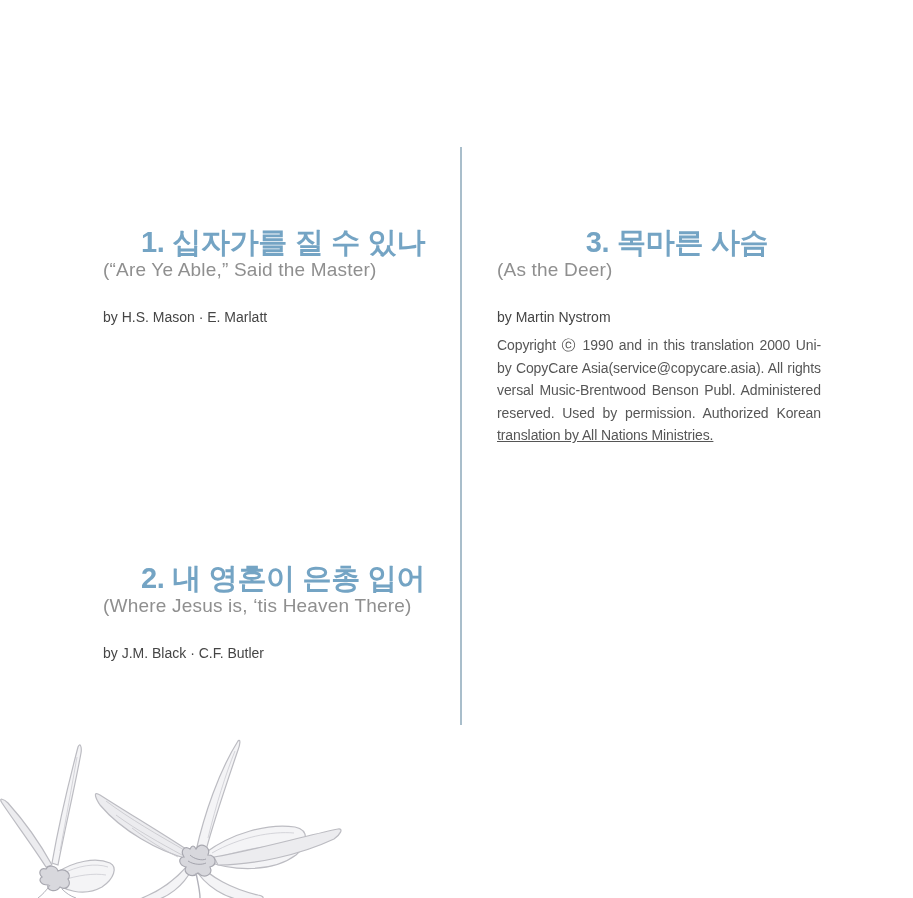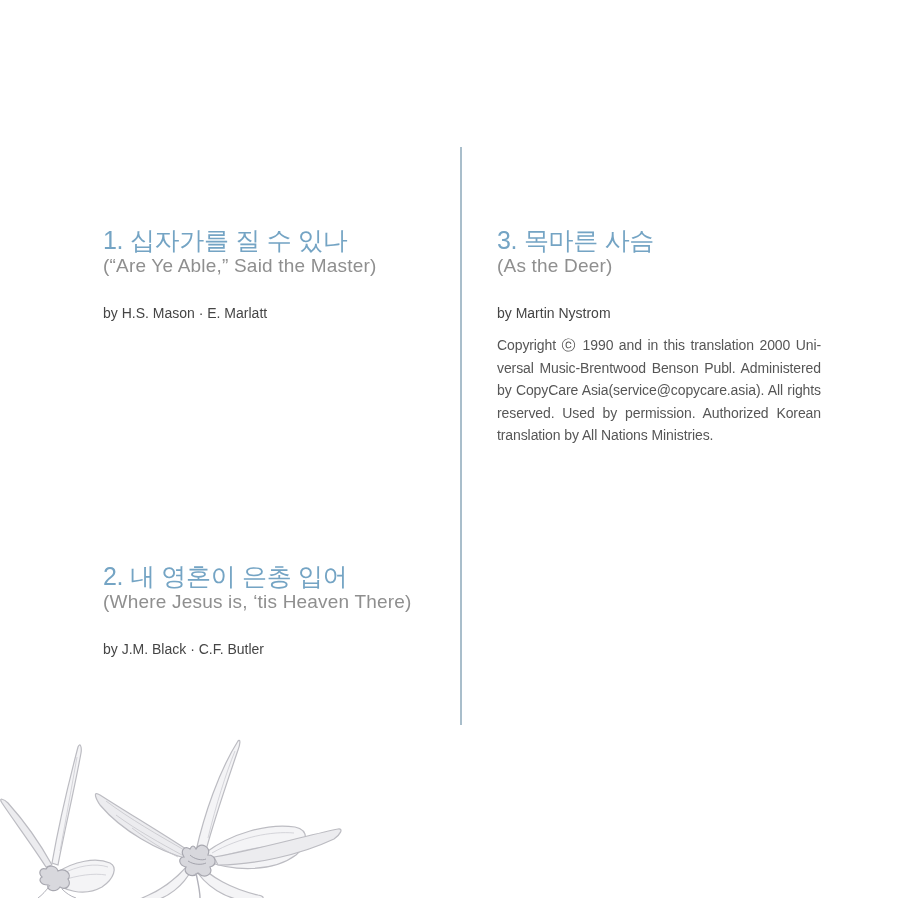--- a/index.html
+++ b/index.html
@@ -20,25 +20,26 @@
     font-family:"Liberation Sans", sans-serif;
   }
   .divider{
     position:absolute;
     left:460px;top:147px;
     width:2px;height:578px;
     background:var(--divider);
   }
   .entry{position:absolute;width:360px;}
   .entry .title{
-    font-size:25px;
-    font-weight:400;
+    font-size:29px;
+    font-weight:700;
     color:var(--title-blue);
     line-height:1.15;
     letter-spacing:-0.3px;
+    text-align:center;
   }
   .entry .subtitle{
     font-size:19px;
     font-weight:400;
     color:var(--subtitle-gray);
     letter-spacing:0.2px;
   }
   .entry .byline{
     margin-top:28px;
     font-size:14px;
@@ -57,20 +58,21 @@
     letter-spacing:-0.1px;
   }
   .copyright .cline{
     display:block;
     line-height:22.6px;
     text-align:justify;
     text-align-last:justify;
   }
   .copyright .cline:last-child{
     text-align-last:left;
+    text-decoration:underline;
   }
   .flower{
     position:absolute;
     left:0;top:733px;
     width:345px;height:165px;
   }
 </style>
 </head>
 <body>
 
@@ -85,22 +87,22 @@
   </div>
 
   <div class="entry e3">
     <div class="title">3. 목마른 사슴</div>
     <div class="subtitle">(As the Deer)</div>
     <div class="byline">by Martin Nystrom</div>
   </div>
 
   <div class="copyright">
     <span class="cline">Copyright ⓒ 1990 and in this translation 2000 Uni-</span>
+    <span class="cline">by CopyCare Asia(service@copycare.asia). All rights</span>
     <span class="cline">versal Music-Brentwood Benson Publ. Administered</span>
-    <span class="cline">by CopyCare Asia(service@copycare.asia). All rights</span>
     <span class="cline">reserved. Used by permission. Authorized Korean</span>
     <span class="cline">translation by All Nations Ministries.</span>
   </div>
 
   <div class="entry e2">
     <div class="title">2. 내 영혼이 은총 입어</div>
     <div class="subtitle">(Where Jesus is, ‘tis Heaven There)</div>
     <div class="byline">by J.M. Black · C.F. Butler</div>
   </div>
 

